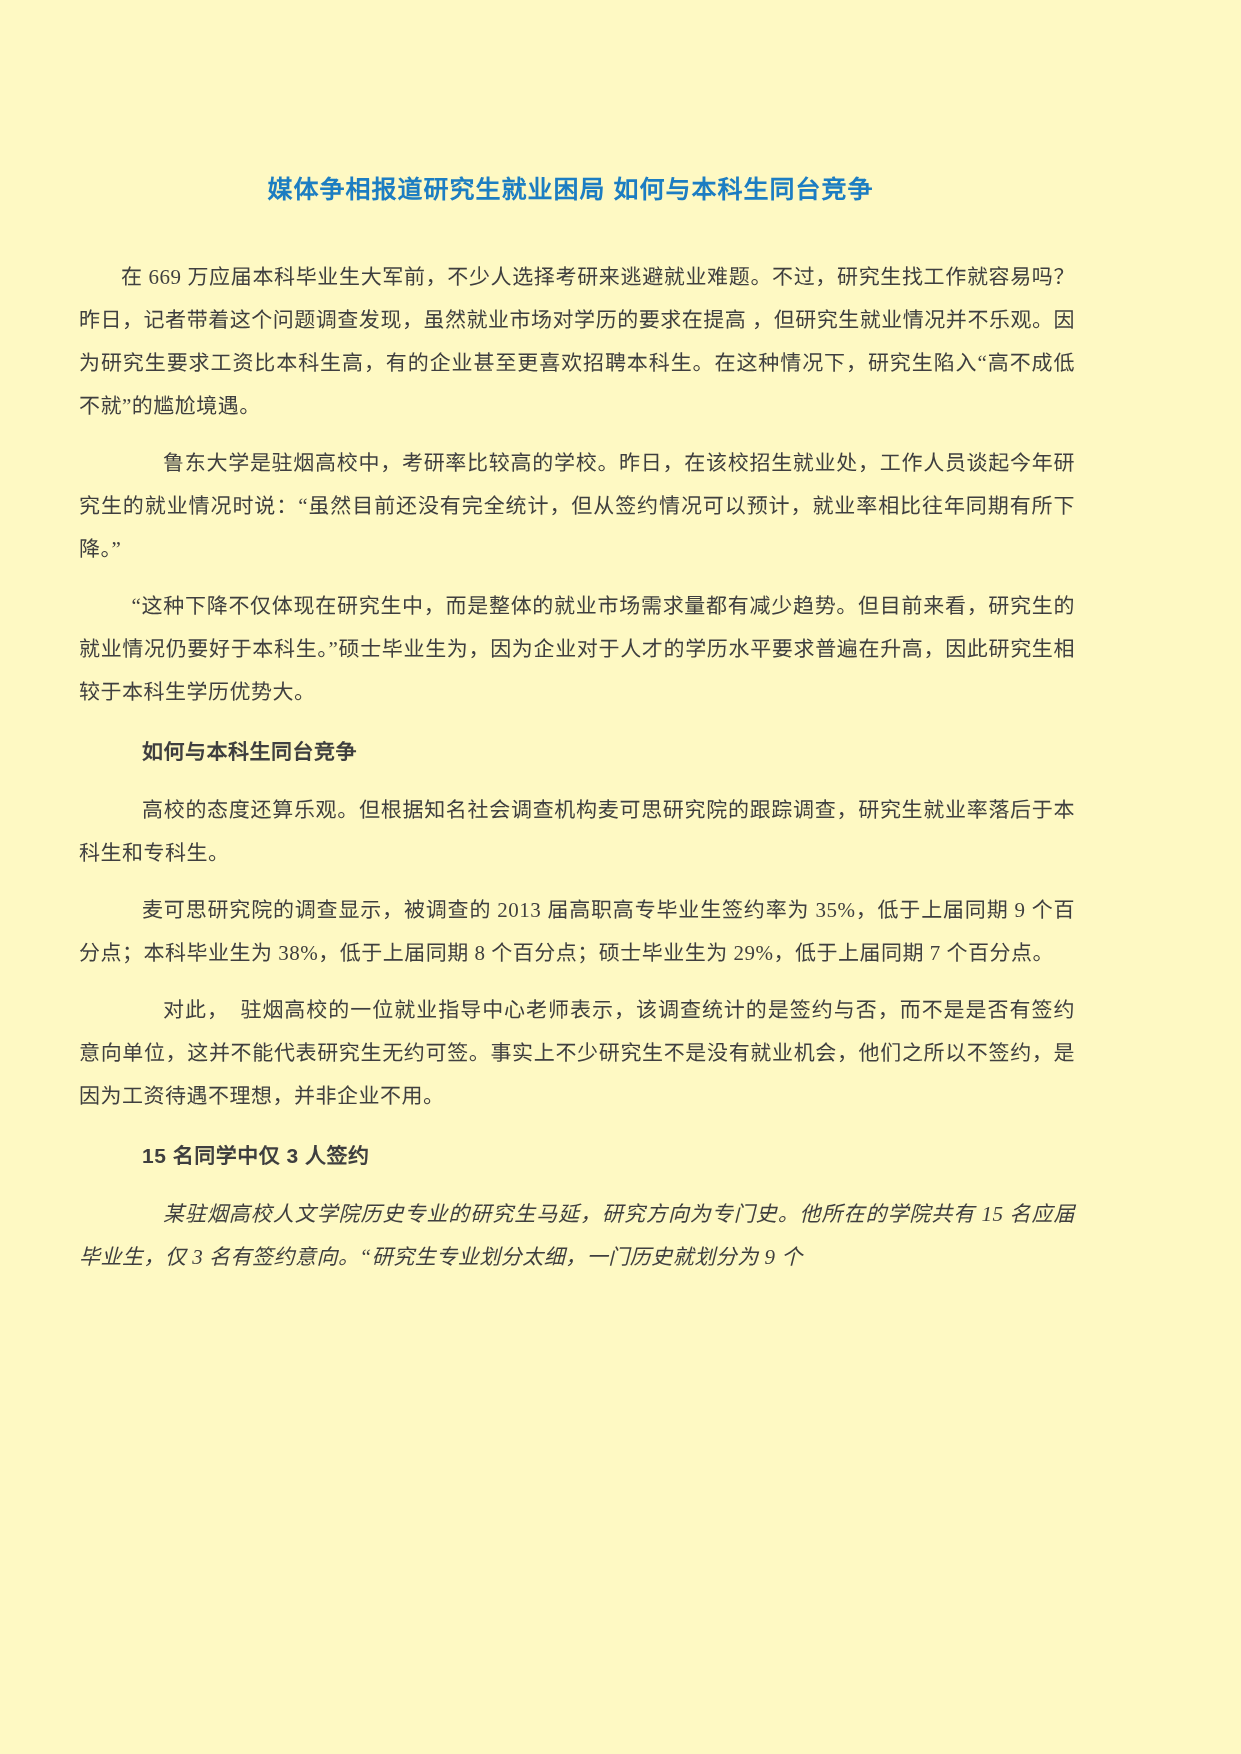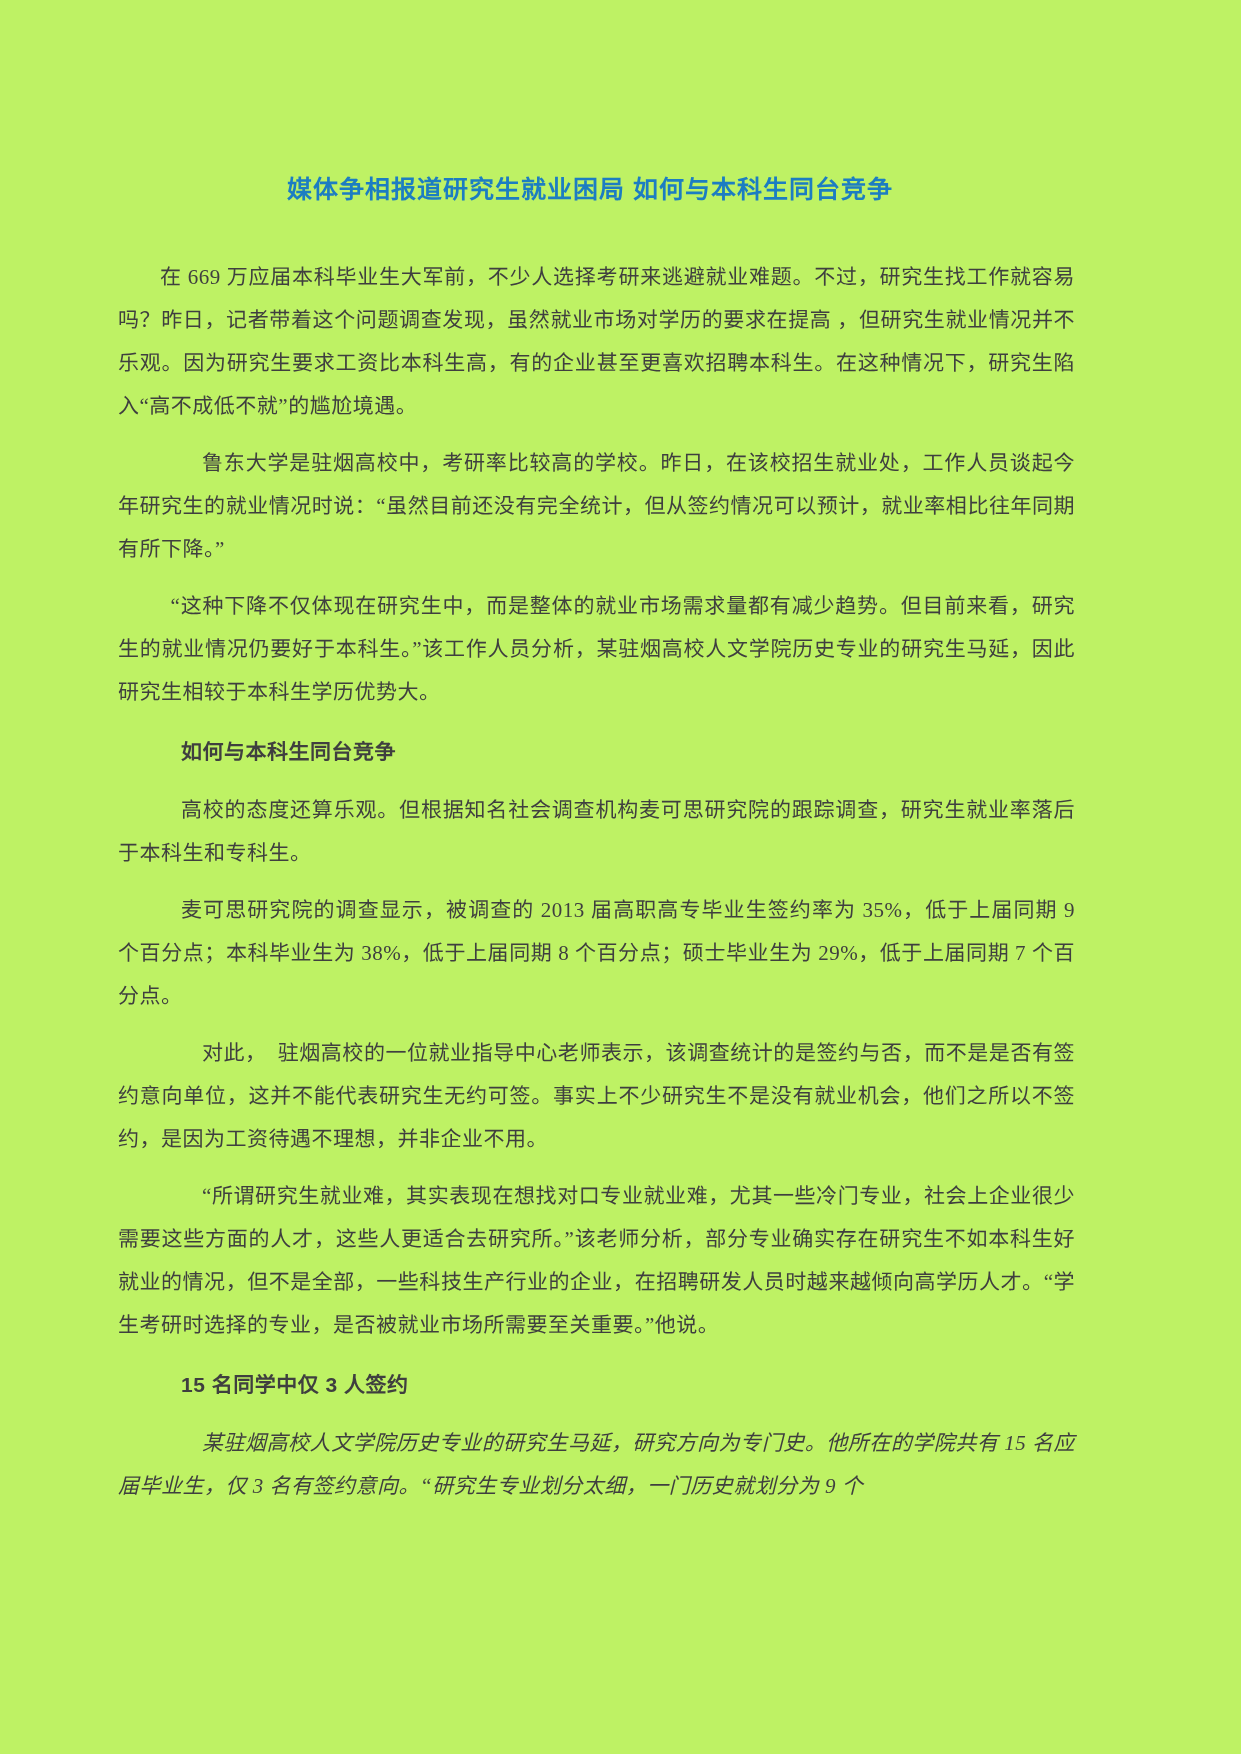--- a/index.html
+++ b/index.html
@@ -10,22 +10,22 @@
   body {
     width: 1241px;
     height: 1754px;
     overflow: hidden;
     font-family: "Liberation Serif", "DejaVu Serif", serif;
   }
   .page {
     box-sizing: border-box;
     width: 1241px;
     height: 1754px;
-    padding: 172px 166px 0 105px;
-    background: #bef264;
+    padding: 172px 166px 0 66px;
+    background: #fef9c3;
   }
   .title {
     margin: 0 0 50px 0;
     font-family: "Liberation Sans", "DejaVu Sans", sans-serif;
     font-size: 25px;
     font-weight: bold;
     line-height: 34px;
     text-align: center;
     letter-spacing: 1px;
   }
@@ -48,22 +48,21 @@
   }
 </style>
 </head>
 <body style="background: rgb(255, 255, 255);">
 
 <div class="page">
   <h1 class="title" style="color: rgb(28, 125, 194);">媒体争相报道研究生就业困局 如何与本科生同台竞争</h1>
   <main class="content" style="color: rgb(63, 63, 63);">
       <p class="para" style="text-indent: 2em;">在 669 万应届本科毕业生大军前，不少人选择考研来逃避就业难题。不过，研究生找工作就容易吗？昨日，记者带着这个问题调查发现，虽然就业市场对学历的要求在提高 ，但研究生就业情况并不乐观。因为研究生要求工资比本科生高，有的企业甚至更喜欢招聘本科生。在这种情况下，研究生陷入“高不成低不就”的尴尬境遇。</p>
       <p class="para" style="text-indent: 4em;">鲁东大学是驻烟高校中，考研率比较高的学校。昨日，在该校招生就业处，工作人员谈起今年研究生的就业情况时说：“虽然目前还没有完全统计，但从签约情况可以预计，就业率相比往年同期有所下降。”</p>
-      <p class="para" style="text-indent: 2.5em;">“这种下降不仅体现在研究生中，而是整体的就业市场需求量都有减少趋势。但目前来看，研究生的就业情况仍要好于本科生。”该工作人员分析，某驻烟高校人文学院历史专业的研究生马延，因此研究生相较于本科生学历优势大。</p>
+      <p class="para" style="text-indent: 2.5em;">“这种下降不仅体现在研究生中，而是整体的就业市场需求量都有减少趋势。但目前来看，研究生的就业情况仍要好于本科生。”硕士毕业生为，因为企业对于人才的学历水平要求普遍在升高，因此研究生相较于本科生学历优势大。</p>
       <h2 class="subheading" style="text-indent: 3em;">如何与本科生同台竞争</h2>
       <p class="para" style="text-indent: 3em;">高校的态度还算乐观。但根据知名社会调查机构麦可思研究院的跟踪调查，研究生就业率落后于本科生和专科生。</p>
       <p class="para" style="text-indent: 3em;">麦可思研究院的调查显示，被调查的 2013 届高职高专毕业生签约率为 35%，低于上届同期 9 个百分点；本科毕业生为 38%，低于上届同期 8 个百分点；硕士毕业生为 29%，低于上届同期 7 个百分点。</p>
       <p class="para" style="text-indent: 4em;">对此，　驻烟高校的一位就业指导中心老师表示，该调查统计的是签约与否，而不是是否有签约意向单位，这并不能代表研究生无约可签。事实上不少研究生不是没有就业机会，他们之所以不签约，是因为工资待遇不理想，并非企业不用。</p>
-      <p class="para" style="text-indent: 4em;">“所谓研究生就业难，其实表现在想找对口专业就业难，尤其一些冷门专业，社会上企业很少需要这些方面的人才，这些人更适合去研究所。”该老师分析，部分专业确实存在研究生不如本科生好就业的情况，但不是全部，一些科技生产行业的企业，在招聘研发人员时越来越倾向高学历人才。“学生考研时选择的专业，是否被就业市场所需要至关重要。”他说。</p>
       <h2 class="subheading" style="text-indent: 3em;">15 名同学中仅 3 人签约</h2>
       <p class="para" style="text-indent: 4em; font-style: italic;">某驻烟高校人文学院历史专业的研究生马延，研究方向为专门史。他所在的学院共有 15 名应届毕业生，仅 3 名有签约意向。“研究生专业划分太细，一门历史就划分为 9 个</p>
     </main>
 </div>
 
 </body></html>

